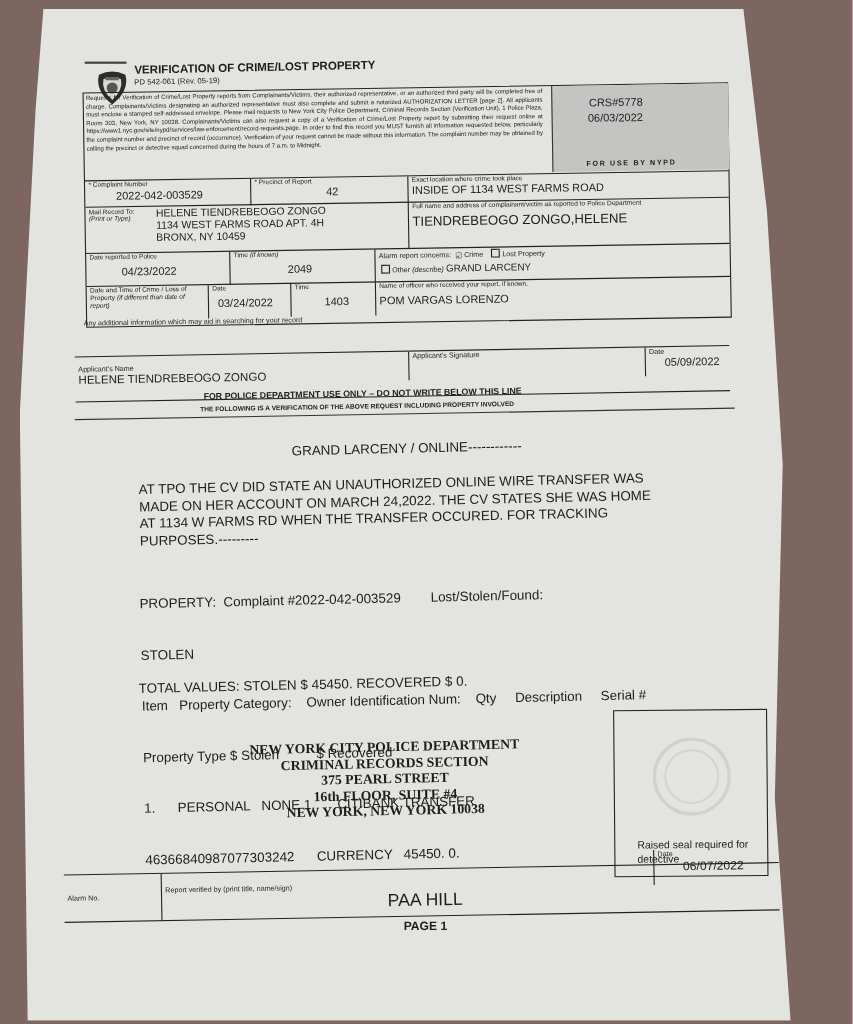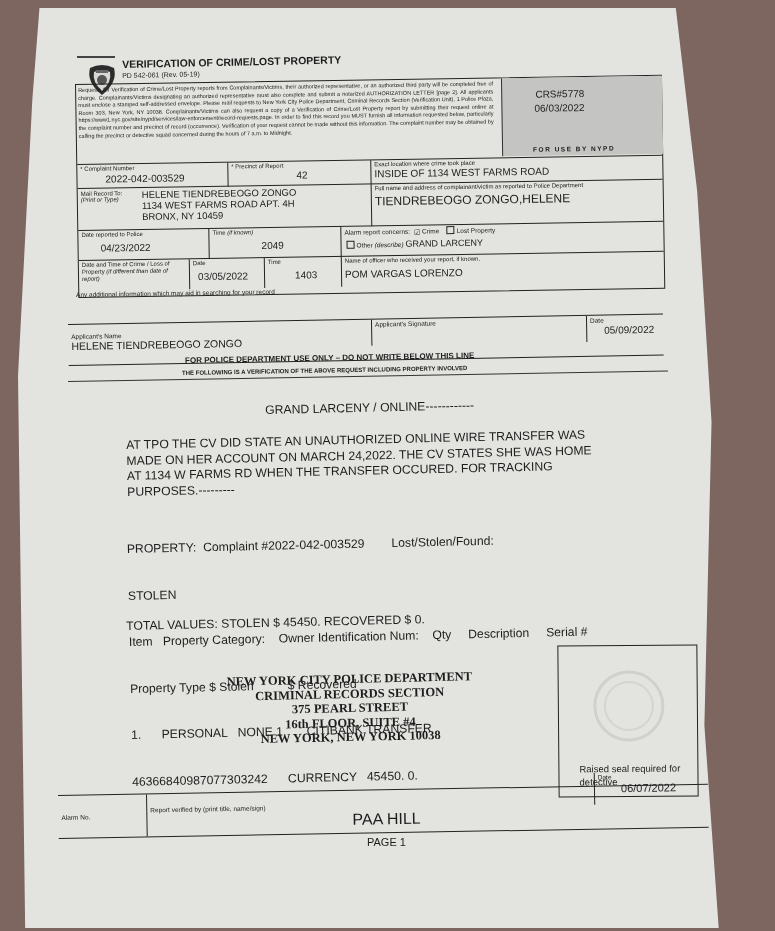--- a/index.html
+++ b/index.html
@@ -32,21 +32,21 @@
   .addinfo { left:76px; top:291px; font-size:6.5px; transform:rotate(-0.9deg); transform-origin:left top; }
   .appl { left:68px; top:324px; width:595px; height:40px; transform:rotate(-1deg); transform-origin:left top; border-top:1.5px solid #222; border-bottom:1.5px solid #222; }
   .policeonly { left:185px; top:356px; font-size:8px; font-weight:bold; transform:rotate(-1deg); transform-origin:left top; }
   .verif { left:182px; top:370px; font-size:6px; font-weight:bold; transform:rotate(-1deg); transform-origin:left top; }
   .rule2 { left:68px; top:381px; width:600px; height:1.3px; background:#333; transform:rotate(-1deg); transform-origin:left top; }
   .body-text { font-size:12.2px; line-height:15.5px; transform:rotate(-1.3deg); transform-origin:left top; }
   .seal { left:558px; top:645px; width:138px; height:150px; border:1.3px solid #222; transform:rotate(-0.5deg); }
   .seal-txt { position:absolute; left:20px; bottom:8px; font-size:9.5px; line-height:13px; }
   .nycpd { left:215px; top:672px; width:270px; font-family:"Liberation Serif", serif; font-weight:bold; font-size:12.5px; line-height:14.5px; text-align:center; transform:rotate(-1.3deg); }
   .bottom { left:58px; top:795px; width:650px; height:42px; transform:rotate(-1deg); transform-origin:left top; border-top:1.3px solid #222; border-bottom:1.3px solid #222; }
-  .page { left:367px; top:836px; font-size:11px; font-weight:normal; }
+  .page { left:367px; top:836px; font-size:11px; font-weight:bold; }
 </style>
 </head>
 <body>
 
 <div class="paper"></div>
 
 <div class="abs hdr-rule"></div>
 <svg class="abs logo" viewBox="0 0 32 34">
   <path d="M4 6 Q16 0 28 6 Q32 20 16 33 Q0 20 4 6Z" fill="#2c2c2c"></path>
   <path d="M8 10 Q16 6 24 10 Q26 20 16 29 Q6 20 8 10Z" fill="#d8d8d4"></path>
@@ -92,21 +92,21 @@
     </div>
     <div class="cell" style="left:293px;width:292px;">
       <span class="lbl">Full name and address of complainant/victim as reported to Police Department</span>
       <span class="val" style="left:3px;top:10px;font-size:12px;">TIENDREBEOGO ZONGO,HELENE</span>
     </div>
   </div>
 
   <div class="row" style="top:145px;height:30px;">
     <div class="cell" style="left:0;width:130px;border-left:none;">
       <span class="lbl">Date reported to Police</span>
-      <span class="val" style="left:22px;top:12px;">04/23/2022</span>
+      <span class="val" style="left:32px;top:12px;">04/23/2022</span>
     </div>
     <div class="cell" style="left:130px;width:132px;">
       <span class="lbl"><span>Time</span> <i>(if known)</i></span>
       <span class="val" style="left:52px;top:12px;">2049</span>
     </div>
     <div class="cell" style="left:262px;width:323px;">
       <span class="lbl" style="font-size:6.5px;">
         <span>Alarm report concerns:</span>
         <span class="chk" style="border:none;">☑</span><span>Crime</span>
         &nbsp;&nbsp;<span class="chk"></span><span>Lost Property</span>
@@ -117,21 +117,21 @@
       </span>
     </div>
   </div>
 
   <div class="row" style="top:175px;height:30px;">
     <div class="cell" style="left:0;width:110px;border-left:none;">
       <span class="lbl" style="white-space:normal;width:100px;line-height:7px;"><span>Date and Time of Crime / Loss of Property</span> <i>(if different than date of report)</i></span>
     </div>
     <div class="cell" style="left:110px;width:75px;">
       <span class="lbl">Date</span>
-      <span class="val" style="left:8px;top:12px;">03/05/2022</span>
+      <span class="val" style="left:8px;top:12px;">03/24/2022</span>
     </div>
     <div class="cell" style="left:185px;width:77px;">
       <span class="lbl">Time</span>
       <span class="val" style="left:30px;top:12px;">1403</span>
     </div>
     <div class="cell" style="left:262px;width:323px;">
       <span class="lbl">Name of officer who received your report, if known.</span>
       <span class="val" style="left:3px;top:12px;">POM VARGAS LORENZO</span>
     </div>
   </div>

